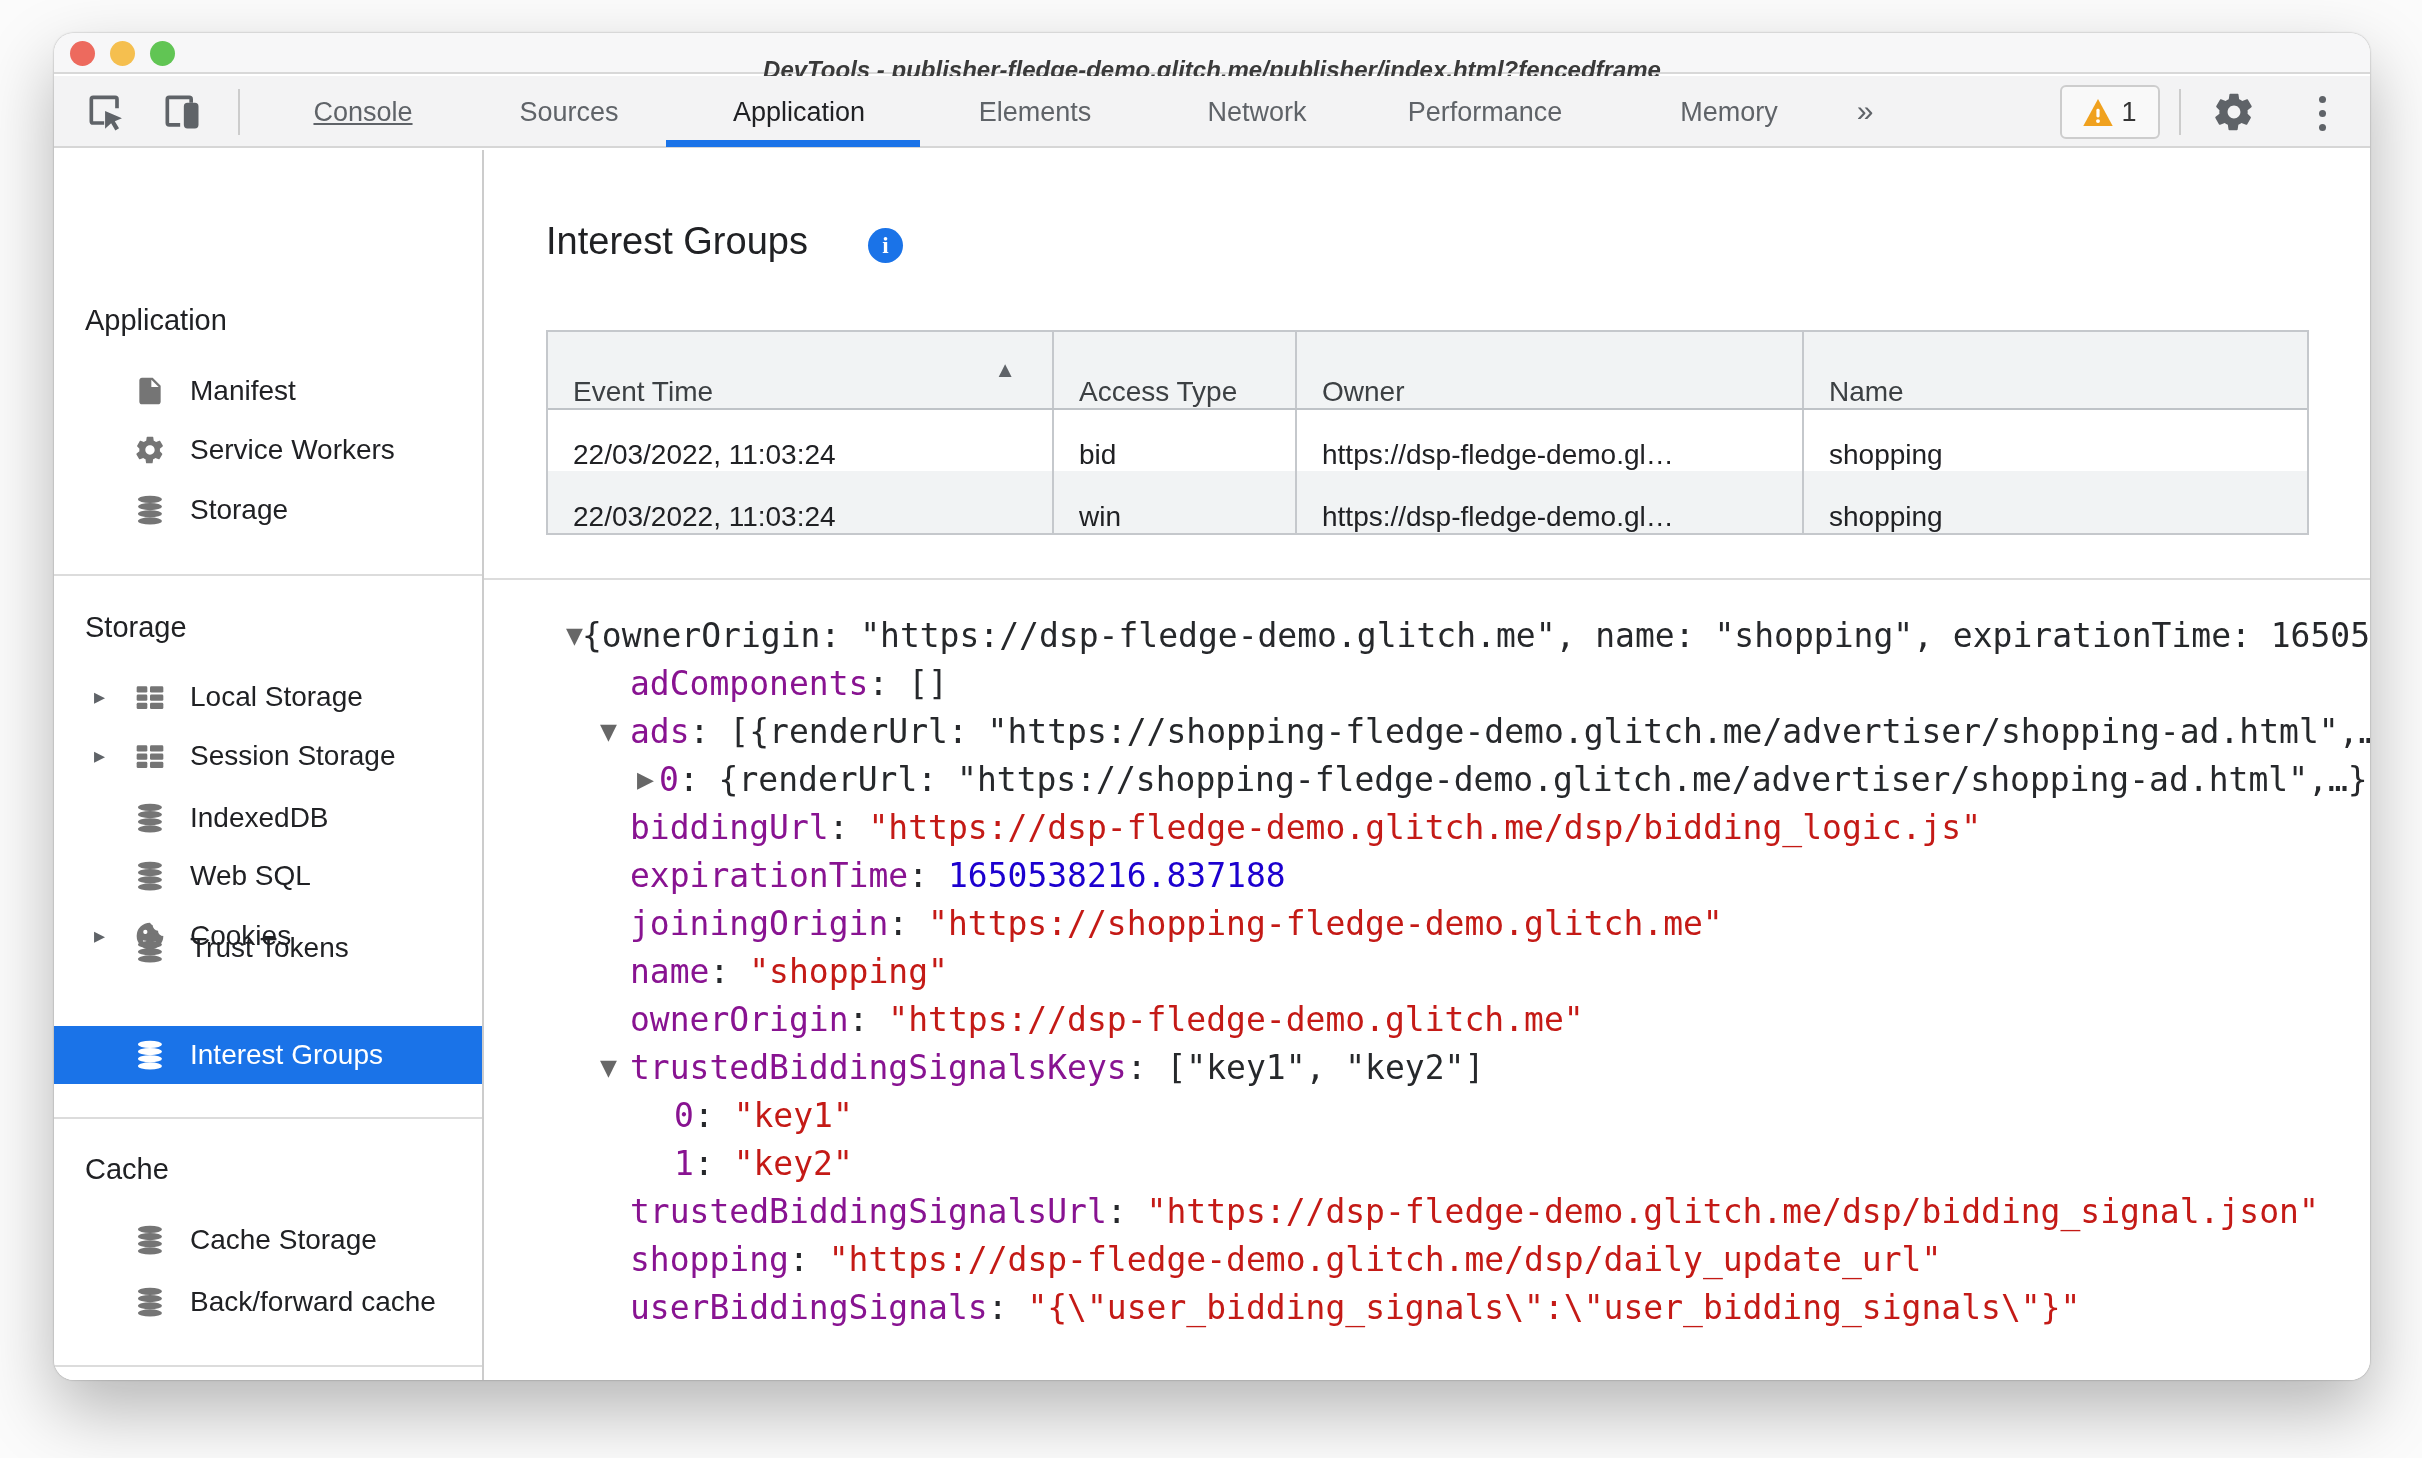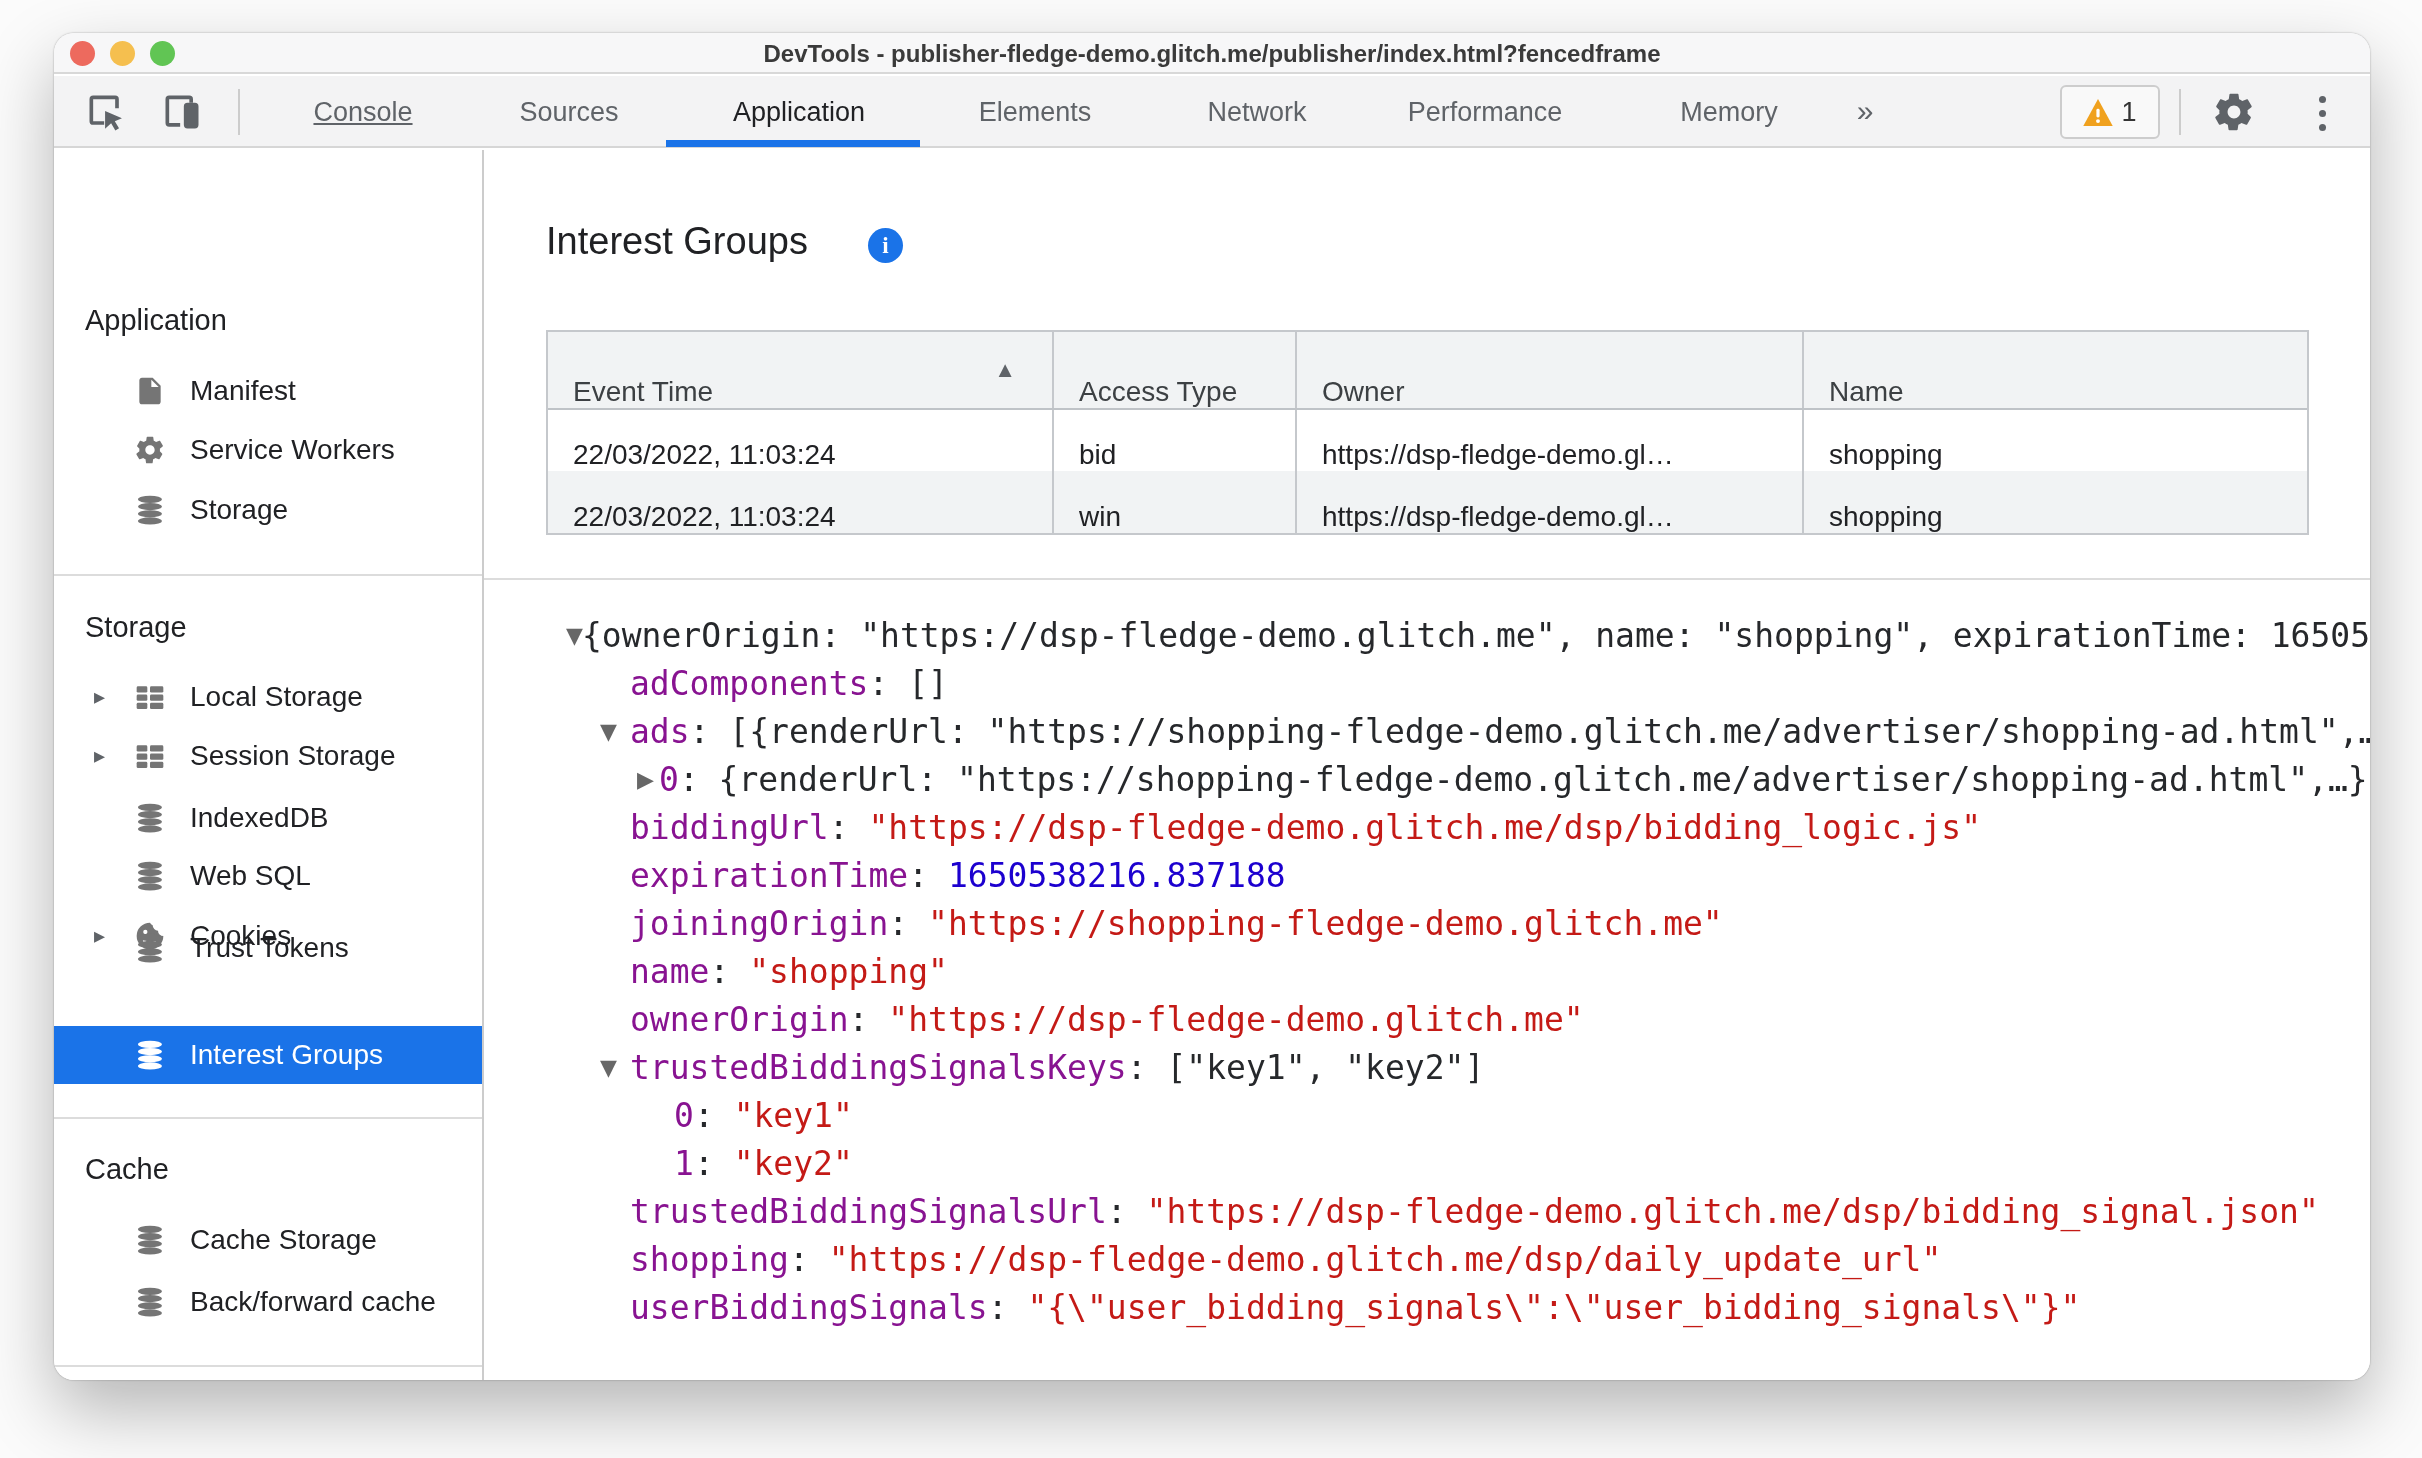--- a/index.html
+++ b/index.html
@@ -9,22 +9,22 @@
   
   .window { position:absolute; left:54px; top:33px; width:2316px; height:1347px;
             background:#fff; border-radius:20px; overflow:hidden;
             box-shadow:0 30px 70px rgba(0,0,0,.28), 0 0 2px rgba(0,0,0,.35); }
   .titlebar { position:absolute; left:0; top:0; width:100%; height:41px; background:#f7f7f8;
               border-bottom:2px solid #d8d8d8; }
   .tl { position:absolute; top:8px; width:25px; height:25px; border-radius:50%; }
   .tl.red { left:16px; background:#ed6a5e; }
   .tl.yellow { left:56px; background:#f5bf4f; }
   .tl.green { left:96px; background:#61c554; }
-  .title-text { position:absolute; left:0; top:0; width:100%; height:41px; line-height:41px;
-                text-align:center; font-size:24px; font-weight:bold; color:#3a3a3a; white-space:nowrap; }
+  .title-text { position:absolute; left:0; top:16px; width:100%; height:41px; line-height:41px;
+                text-align:center; font-size:24px; font-weight:bold; color:#3a3a3a; white-space:nowrap;font-style:italic; }
 
   
   .toolbar { position:absolute; left:0; top:43px; width:100%; height:72px; background:#f3f3f4;
              border-bottom:2px solid #d6d6d6; }
   .tool-icon { position:absolute; top:14px; width:44px; height:44px; color:#5f6368; }
   .tool-icon svg { width:100%; height:100%; fill:currentColor; }
   .vsep { position:absolute; top:13px; width:2px; height:46px; background:#ccc; }
   .tab { position:absolute; top:0; height:72px; line-height:72px; transform:translateX(-50%);
          font-size:27px; color:#5f6368; white-space:nowrap; }
   .tab.active { color:#202124; }

